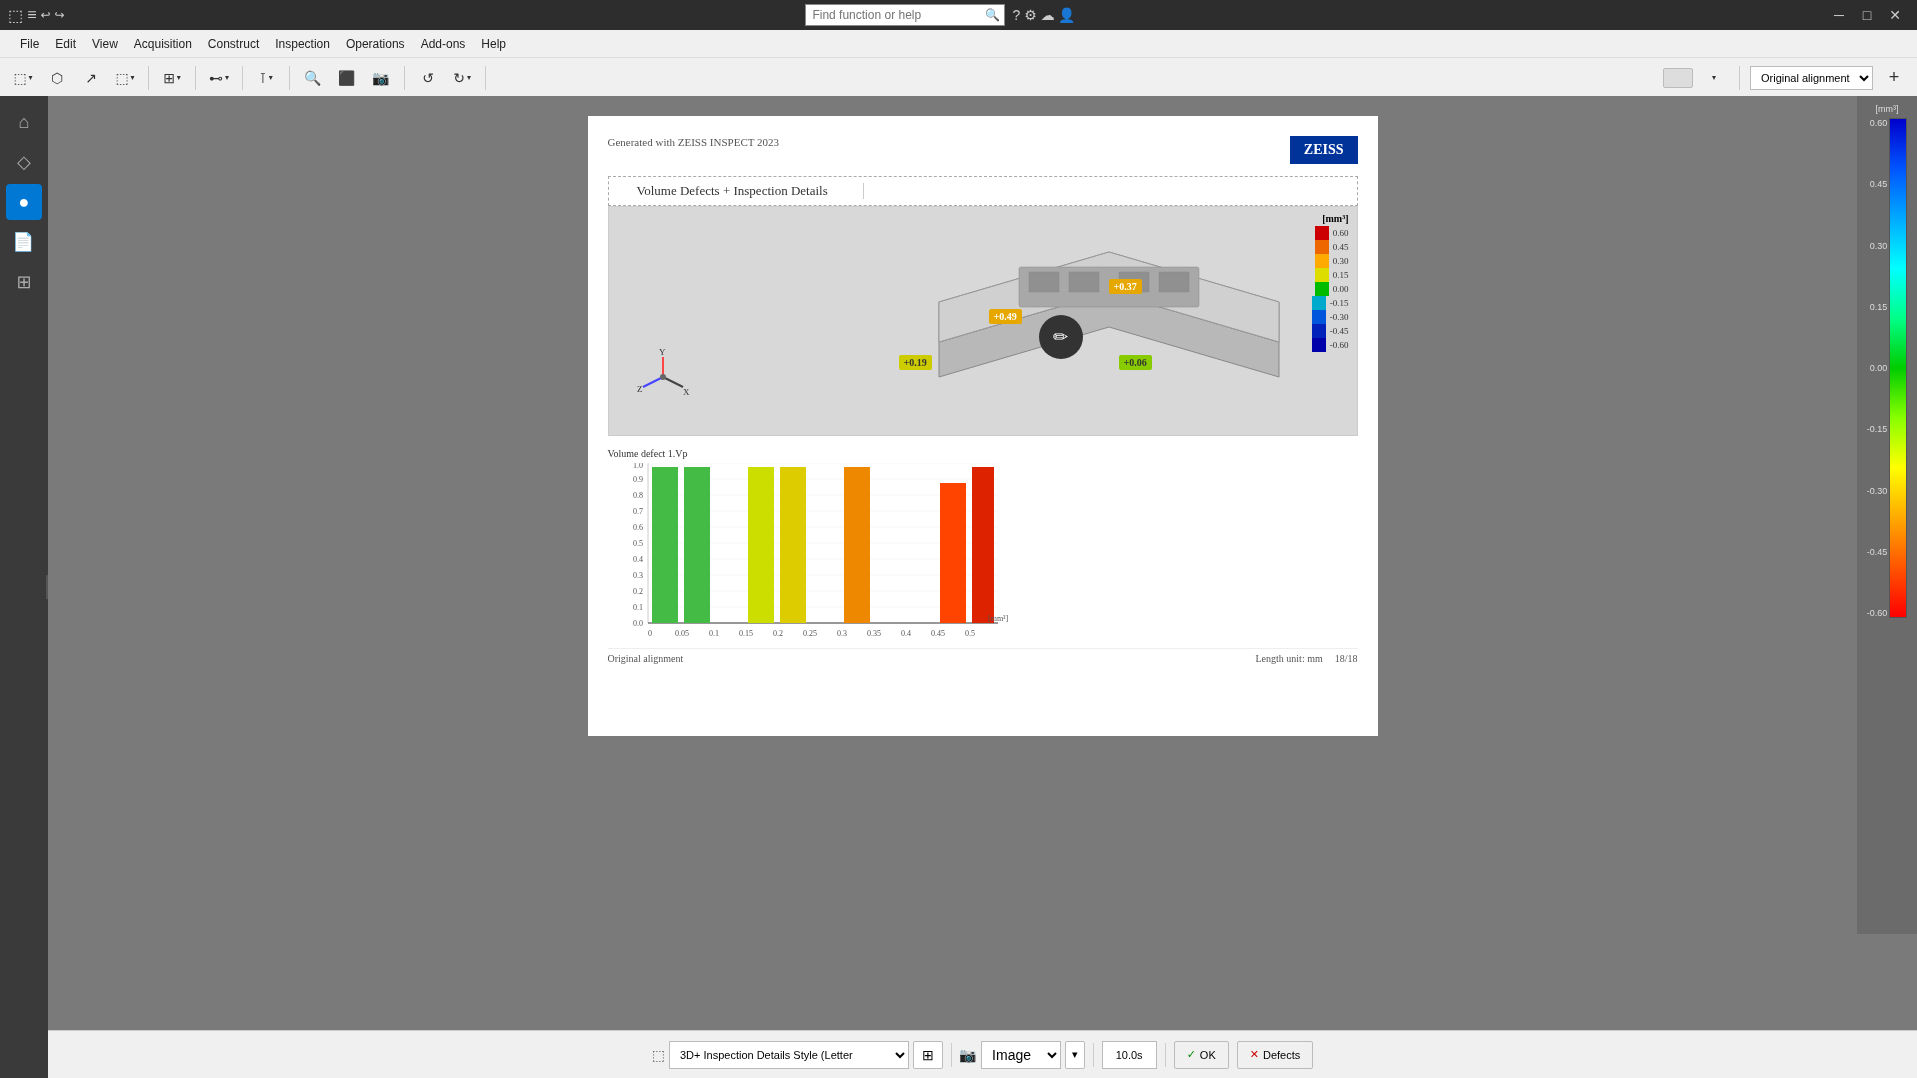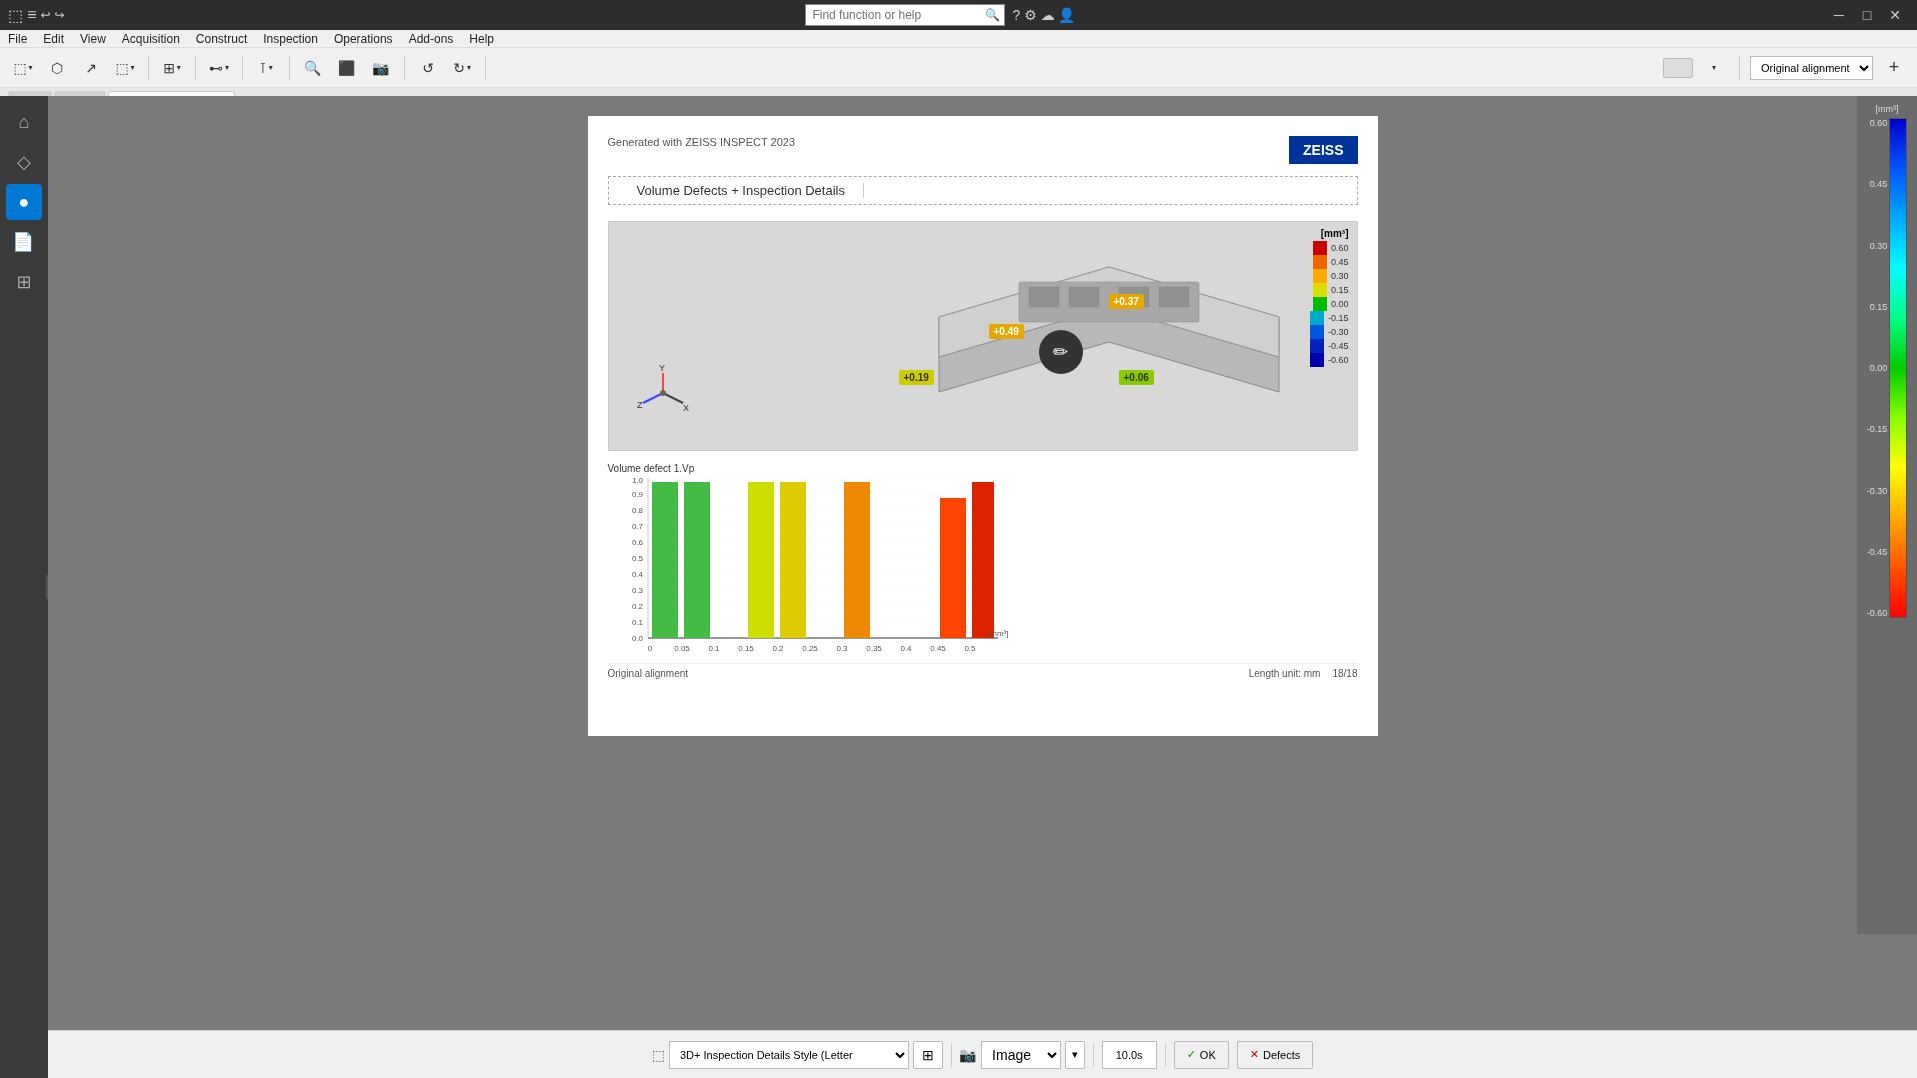--- a/index.html
+++ b/index.html
@@ -7,21 +7,21 @@
 
     
     #title-bar { background: #2d2d2d; height: 30px; display: flex; align-items: center; justify-content: space-between; padding: 0 8px; color: #ccc; font-size: 12px; }
     #title-bar .title-text { flex: 1; text-align: center; }
     #title-bar .win-controls { display: flex; gap: 0; }
     #title-bar .win-btn { width: 28px; height: 30px; display: flex; align-items: center; justify-content: center; cursor: pointer; color: #ccc; font-size: 14px; }
     #title-bar .left-icons { display: flex; align-items: center; gap: 4px; }
     #title-bar .left-icons span { font-size: 16px; color: #ccc; cursor: pointer; }
 
     
-    #menu-bar { background: #f0f0f0; height: 18px; display: flex; align-items: center; padding: 0 0; border-bottom: 1px solid #ddd; }
+    #menu-bar { background: #f0f0f0; height: 28px; display: flex; align-items: center; padding: 0 12px; border-bottom: 1px solid #ddd; }
     #menu-bar .menu-item { padding: 4px 8px; cursor: pointer; font-size: 12px; color: #222; border-radius: 2px; }
 
     
     #toolbar { background: #f0f0f0; height: 40px; display: flex; align-items: center; padding: 0 8px; gap: 4px; border-bottom: 1px solid #ddd; }
     .tb-btn { height: 30px; min-width: 30px; display: flex; align-items: center; justify-content: center; cursor: pointer; border: 1px solid transparent; border-radius: 2px; padding: 0 4px; color: #333; font-size: 14px; }
     .tb-sep { width: 1px; height: 24px; background: #ccc; margin: 0 4px; }
     .tb-dropdown { display: flex; align-items: center; gap: 2px; }
     .tb-dropdown .arrow { font-size: 8px; }
     #toolbar-right { margin-left: auto; display: flex; align-items: center; gap: 6px; }
     .alignment-select { border: 1px solid #bbb; padding: 2px 6px; font-size: 11px; background: white; height: 24px; }
@@ -42,21 +42,21 @@
     
     #main-content { position: absolute; left: 48px; top: 96px; right: 0; bottom: 0; display: flex; }
 
     
     #report-area { flex: 1; background: #7a7a7a; display: flex; justify-content: center; align-items: flex-start; padding: 20px; overflow: auto; }
     #report-page { background: white; width: 790px; min-height: 640px; padding: 20px; position: relative; }
 
     
     .report-header { display: flex; justify-content: space-between; align-items: flex-start; margin-bottom: 12px; }
 
-    .report-title-bar { border: 1px dashed #aaa; padding: 6px 28px; margin-bottom: 16px; font-size: 13px; font-weight: 500; color: #333; display: flex; gap: 12px; }
+    .report-title-bar { border: 1px dashed #aaa; padding: 6px 28px; margin-bottom: 0; font-size: 13px; font-weight: 500; color: #333; display: flex; gap: 12px; }
     .report-title-bar .title-part { flex: 1; border-right: 1px solid #ccc; }
     .report-title-bar .title-part:last-child { border-right: none; flex: 2; }
 
     
     .view-panel { border: 1px solid #ccc; margin-bottom: 12px; position: relative; height: 230px; background: #d8d8d8; overflow: hidden; }
 
     
     .color-legend { position: absolute; right: 8px; top: 6px; display: flex; flex-direction: column; align-items: flex-end; gap: 0; }
     .legend-row { display: flex; align-items: center; gap: 4px; }
     .legend-swatch { width: 14px; height: 14px; }
@@ -209,21 +209,21 @@
   <div class="sidebar-icon">⌂</div>
   <div class="sidebar-icon">◇</div>
   <div class="sidebar-icon active">●</div>
   <div class="sidebar-icon">📄</div>
   <div class="sidebar-icon">⊞</div>
   <div class="sidebar-expand">›</div>
 </div>
 
 <div id="main-content">
 
-  <div id="report-area" style="flex:1; background:#7a7a7a; display:flex; justify-content:center; align-items:flex-start; padding:20px; overflow:auto; margin-bottom:48px;">
+  <div id="report-area" style="flex:1; background:#7a7a7a; display:flex; justify-content:center; align-items:flex-start; padding:20px; overflow:auto; margin-bottom:48px;font-family:Liberation Serif, serif;">
     <div id="report-page" style="background:white; width:790px; min-height:620px; padding:20px; position:relative;">
 
       <div class="report-header">
         <div style="font-size:11px;color:#555;">Generated with ZEISS INSPECT 2023</div>
         <div style="background:#003399;color:white;font-size:14px;font-weight:bold;padding:6px 14px;">
           <span>ZEISS</span>
         </div>
       </div>
 
       <div class="report-title-bar">

